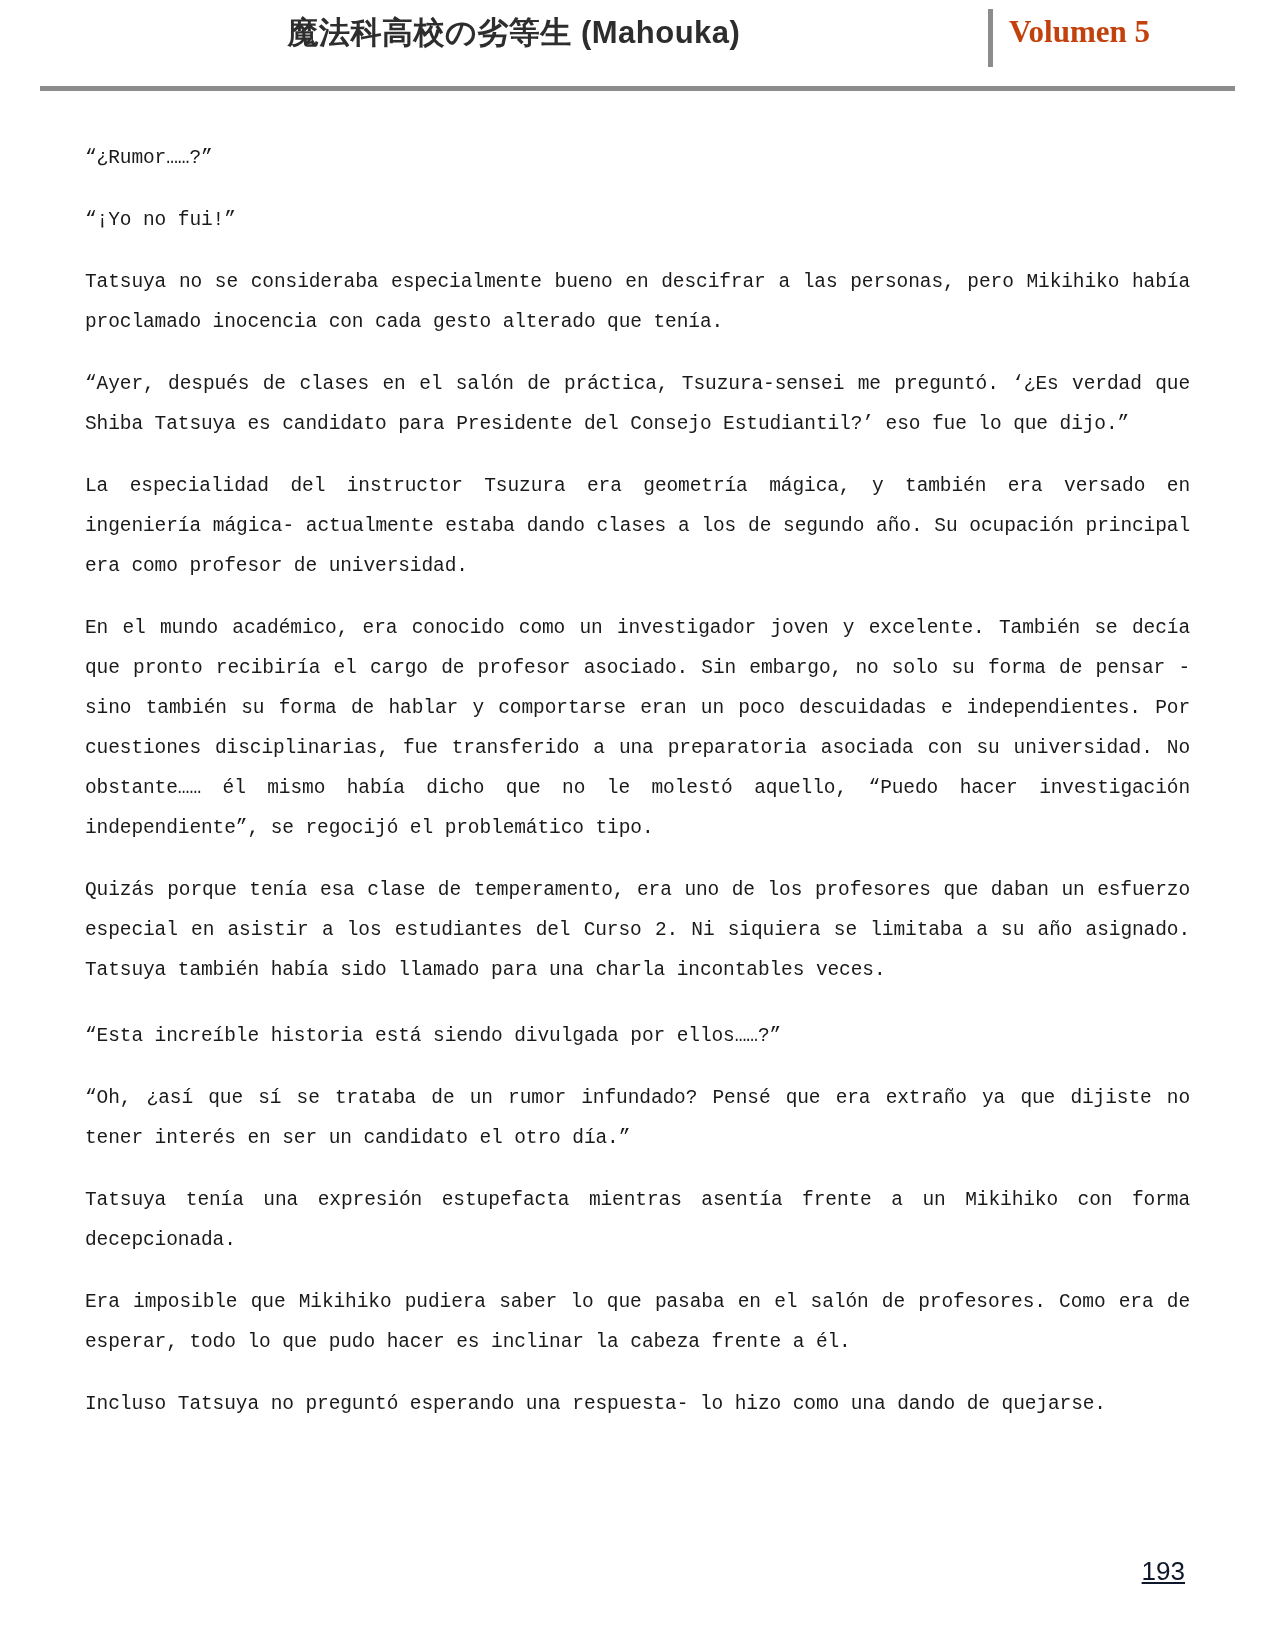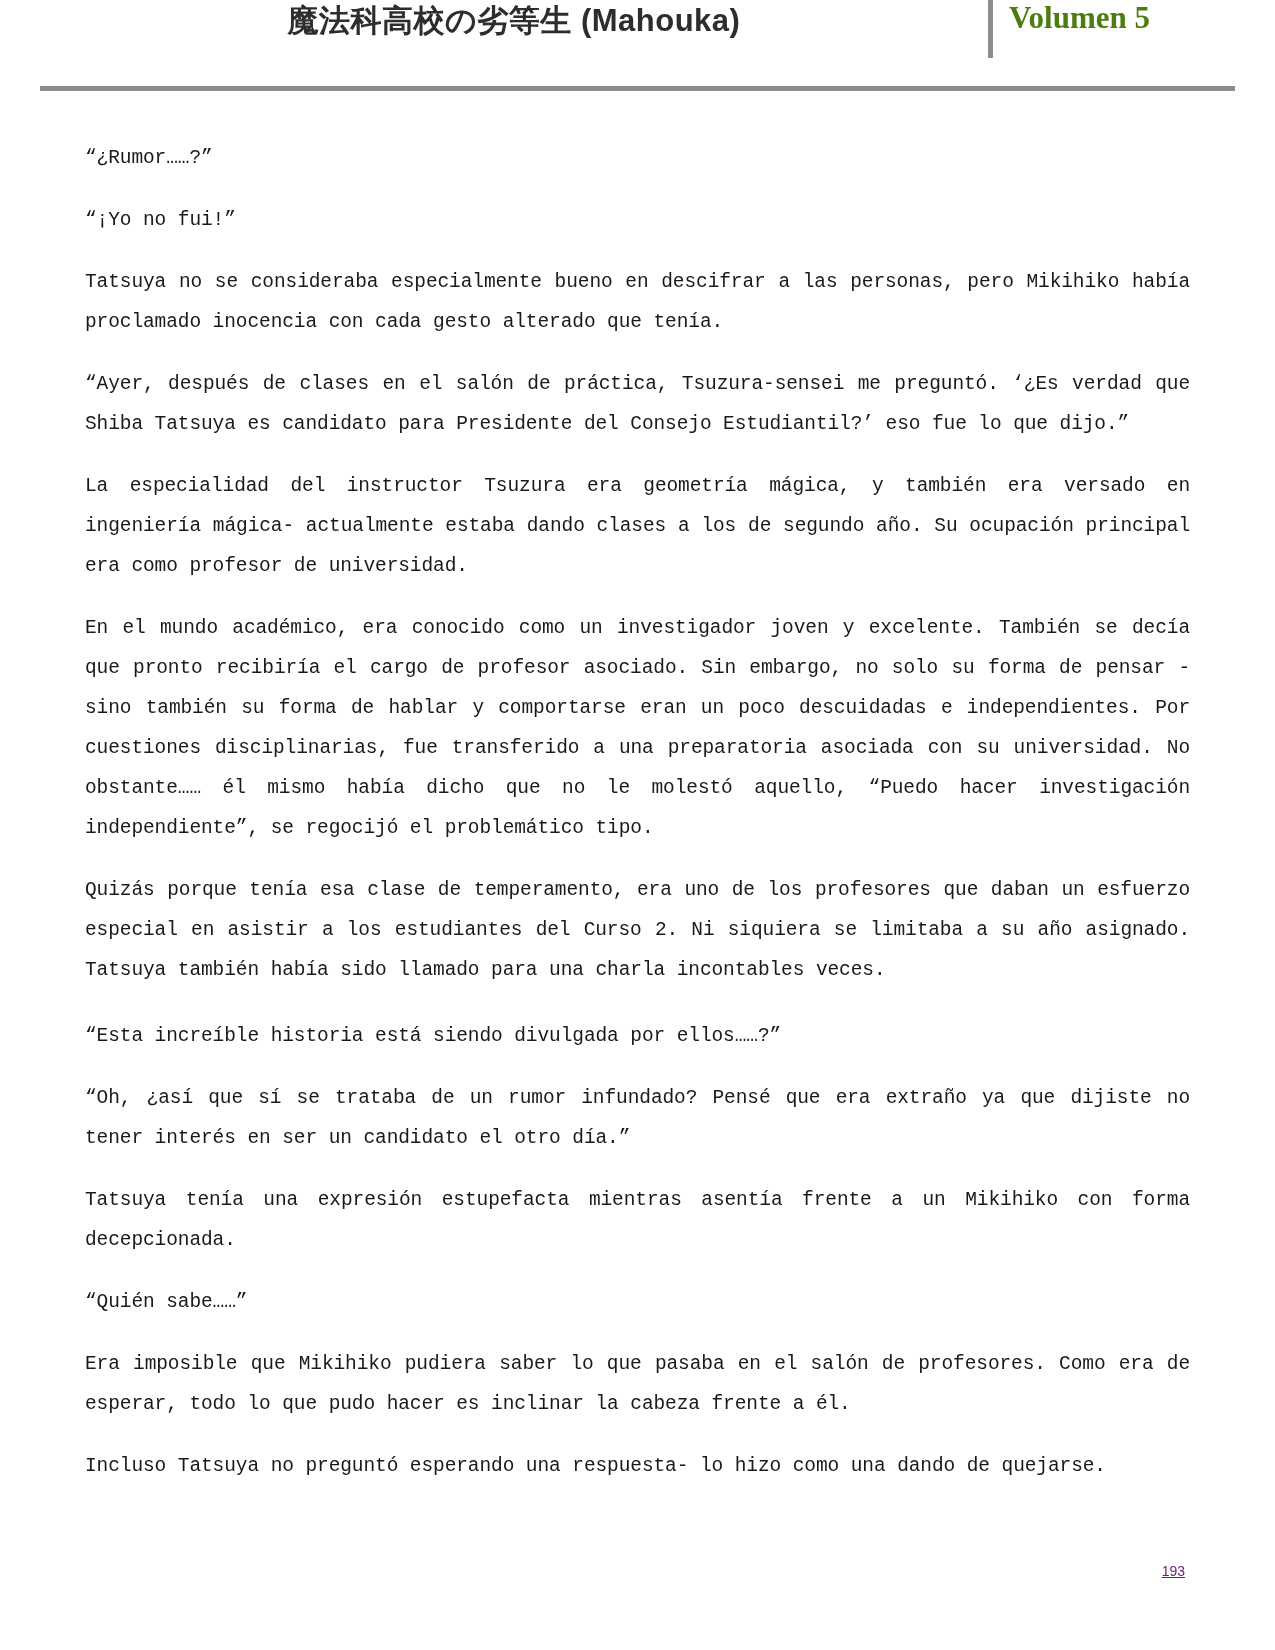--- a/index.html
+++ b/index.html
@@ -10,21 +10,21 @@
     background: #ffffff;
     font-family: "Liberation Sans", sans-serif;
     color: #1a1a1a;
     overflow: hidden;
   }
   header.page-header {
     position: absolute;
     top: 0; left: 40px; right: 40px;
     height: 76px;
     display: flex;
-    align-items: flex-start;
+    align-items: center;
   }
   .header-title {
     flex: 1;
     text-align: center;
     font-weight: bold;
     font-size: 31px;
     letter-spacing: 0.5px;
     color: #2d2d2d;
     padding-bottom: 10px;
     white-space: nowrap;
@@ -34,21 +34,21 @@
     height: 58px;
     background: #8c8c8c;
     flex: 0 0 auto;
   }
   .header-volume {
     width: 226px;
     flex: 0 0 auto;
     font-family: "Liberation Serif", serif;
     font-weight: bold;
     font-size: 31px;
-    color: #4d7c0f;
+    color: #c2410c;
     padding: 0 0 12px 16px;
     white-space: nowrap;
   }
   .header-rule {
     position: absolute;
     top: 86px; left: 40px; right: 40px;
     height: 5px;
     background: #8c8c8c;
   }
   main.page-body {
@@ -64,23 +64,23 @@
     font-size: 19.5px;
     line-height: 40px;
     text-align: justify;
     letter-spacing: -0.1px;
   }
   .para.gap-before { margin-top: 26px; }
   .page-number {
     position: absolute;
     top: 1556px;
     right: 90px;
-    font-size: 14px;
+    font-size: 26px;
     line-height: 30px;
-    color: #701a75;
+    color: #0f172a;
     text-decoration: underline;
   }
 </style>
 </head>
 <body>
 
 <div class="page">
 
   <header class="page-header">
     <div class="header-title">魔法科高校の劣等生 (Mahouka)</div>
@@ -94,20 +94,19 @@
     <p class="para">“¿Rumor……?”</p>
     <p class="para">“¡Yo no fui!”</p>
     <p class="para">Tatsuya no se consideraba especialmente bueno en descifrar a las personas, pero Mikihiko había proclamado inocencia con cada gesto alterado que tenía.</p>
     <p class="para">“Ayer, después de clases en el salón de práctica, Tsuzura-sensei me preguntó. ‘¿Es verdad que Shiba Tatsuya es candidato para Presidente del Consejo Estudiantil?’ eso fue lo que dijo.”</p>
     <p class="para">La especialidad del instructor Tsuzura era geometría mágica, y también era versado en ingeniería mágica- actualmente estaba dando clases a los de segundo año. Su ocupación principal era como profesor de universidad.</p>
     <p class="para">En el mundo académico, era conocido como un investigador joven y excelente. También se decía que pronto recibiría el cargo de profesor asociado. Sin embargo, no solo su forma de pensar - sino también su forma de hablar y comportarse eran un poco descuidadas e independientes. Por cuestiones disciplinarias, fue transferido a una preparatoria asociada con su universidad. No obstante…… él mismo había dicho que no le molestó aquello, “Puedo hacer investigación independiente”, se regocijó el problemático tipo.</p>
     <p class="para">Quizás porque tenía esa clase de temperamento, era uno de los profesores que daban un esfuerzo especial en asistir a los estudiantes del Curso 2. Ni siquiera se limitaba a su año asignado. Tatsuya también había sido llamado para una charla incontables veces.</p>
     <p class="para gap-before">“Esta increíble historia está siendo divulgada por ellos……?”</p>
     <p class="para">“Oh, ¿así que sí se trataba de un rumor infundado? Pensé que era extraño ya que dijiste no tener interés en ser un candidato el otro día.”</p>
     <p class="para">Tatsuya tenía una expresión estupefacta mientras asentía frente a un Mikihiko con forma decepcionada.</p>
-    <p class="para">“Quién sabe……”</p>
     <p class="para">Era imposible que Mikihiko pudiera saber lo que pasaba en el salón de profesores. Como era de esperar, todo lo que pudo hacer es inclinar la cabeza frente a él.</p>
     <p class="para">Incluso Tatsuya no preguntó esperando una respuesta- lo hizo como una dando de quejarse.</p>
   </main>
 
   <div class="page-number">193</div>
 
 </div>
 
 </body></html>

